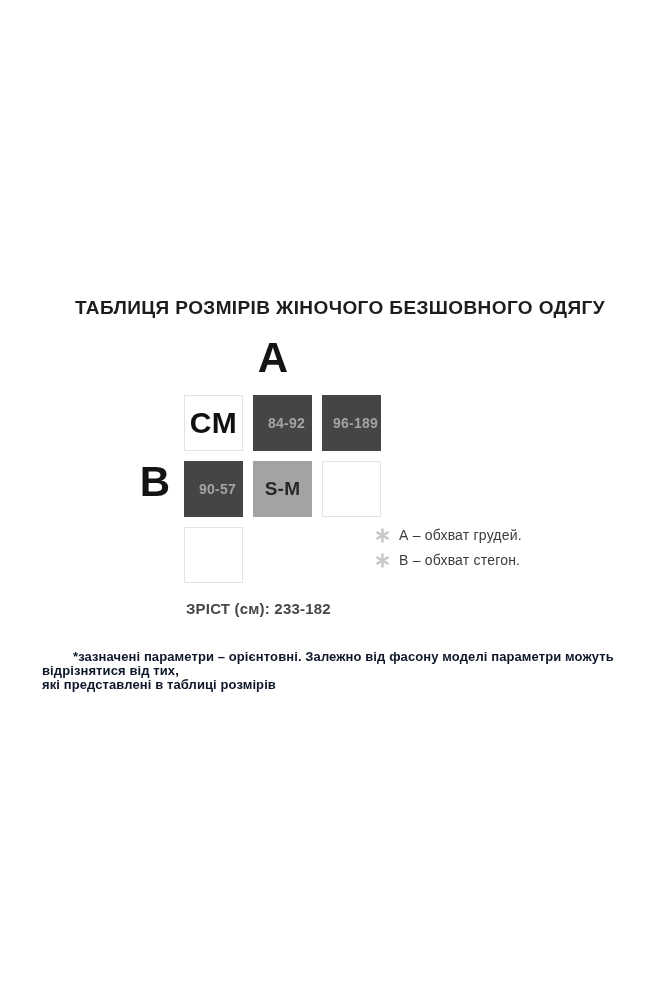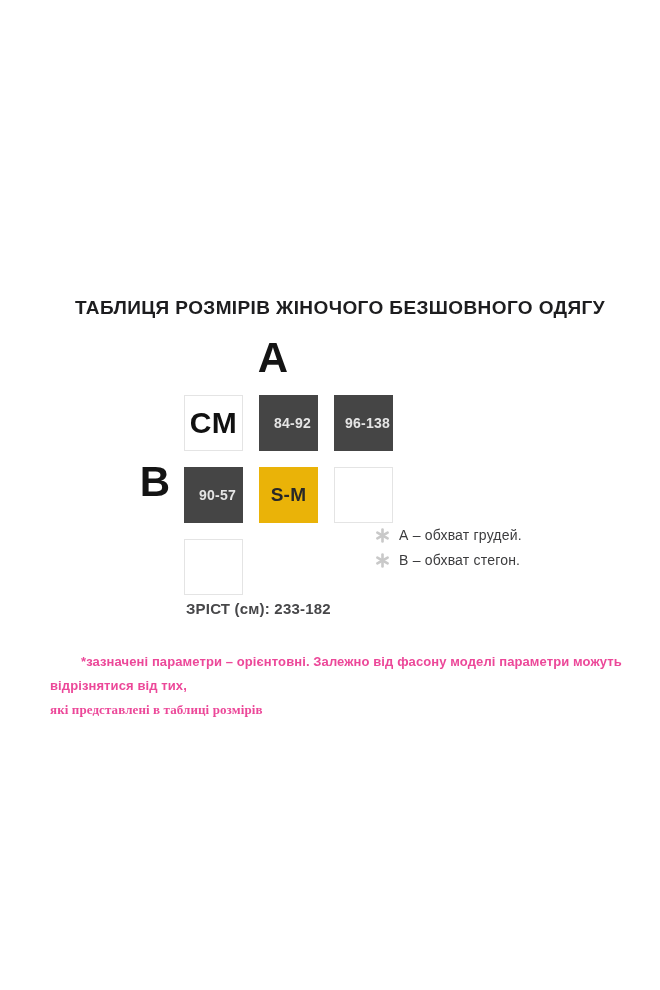--- a/index.html
+++ b/index.html
@@ -24,29 +24,29 @@
   .axis-b{
     position:absolute;left:116px;top:461px;width:54px;
     text-align:right;font-size:42px;font-weight:700;
     color:#141414;line-height:1;
   }
   .grid{
     position:absolute;left:184px;top:395px;
     display:grid;
     grid-template-columns:59px 59px 59px;
     grid-template-rows:56px 56px 56px;
-    gap:16px;
+    gap:10px;
   }
   .cell{display:flex;align-items:center;justify-content:center;}
   .cell.dark{
-    background:#454545;color:#e5e5e5;
+    background:#454545;color:#a3a3a3;
     font-weight:700;font-size:14px;letter-spacing:.2px;padding-left:8px;
   }
   .cell.light{
-    background:#eab308;color:#282828;
+    background:#a3a3a3;color:#282828;
     font-weight:700;font-size:19px;letter-spacing:.3px;
   }
   .cell.whitebox{
     background:#ffffff;
     box-shadow:inset 0 0 0 1px #e4e4e4;
   }
   .cell.unit{
     background:#ffffff;
     box-shadow:inset 0 0 0 1px #e4e4e4;
     color:#111111;font-weight:700;font-size:30px;letter-spacing:.5px;
@@ -59,38 +59,38 @@
   .legend-row svg{display:block;}
   .legend-text{
     font-size:14px;color:#3c3c3e;letter-spacing:.2px;
   }
   .height-note{
     position:absolute;left:186px;top:600px;
     font-size:15px;font-weight:700;color:#474749;letter-spacing:.2px;
   }
   .footnote{
     position:absolute;left:42px;top:650px;width:582px;
-    font-size:13px;line-height:24px;font-weight:700;
-    color:#ec4899;letter-spacing:.1px;margin-left:8px;
+    font-size:13px;line-height:14px;font-weight:700;
+    color:#0f172a;letter-spacing:.1px;
   }
   .footnote .l1{display:block;text-indent:31px;}
-  .footnote .l2{display:block;font-family:Liberation Serif, serif;}
+  .footnote .l2{display:block;}
 </style>
 </head>
 <body>
 
 <h1 class="title">ТАБЛИЦЯ РОЗМІРІВ ЖІНОЧОГО БЕЗШОВНОГО ОДЯГУ</h1>
 
 <div class="axis-a">А</div>
 <div class="axis-b">В</div>
 
 <div class="grid">
   <div class="cell unit">СМ</div>
   <div class="cell dark">84-92</div>
-  <div class="cell dark">96-138</div>
+  <div class="cell dark">96-189</div>
 
   <div class="cell dark">90-57</div>
   <div class="cell light">S-M</div>
   <div class="cell whitebox"></div>
 
   <div class="cell whitebox"></div>
 </div>
 
 <div class="legend">
   <div class="legend-row">

